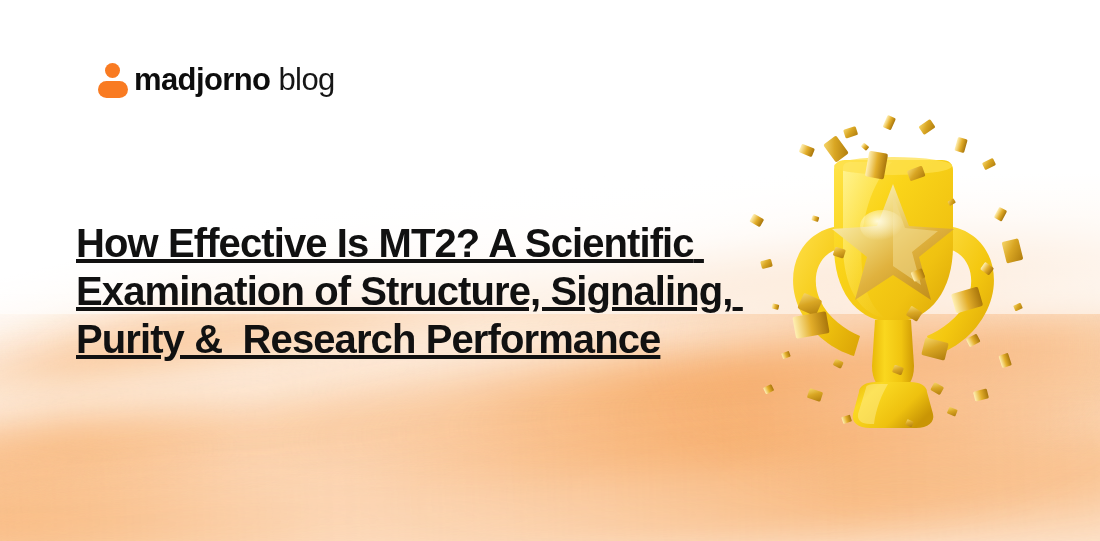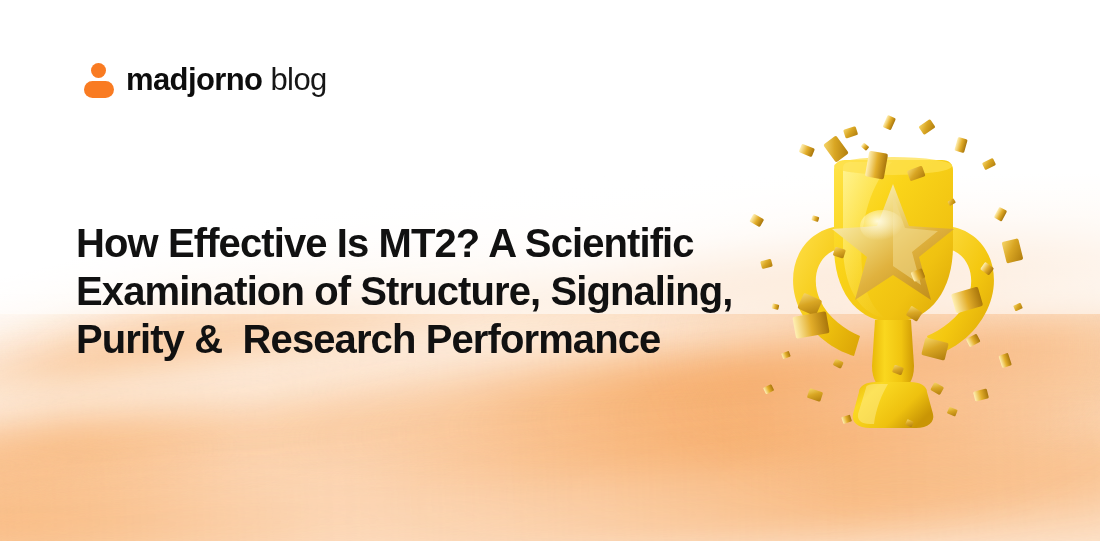--- a/index.html
+++ b/index.html
@@ -91,25 +91,25 @@
     top: 28%;
     width: 55%;
     height: 72%;
     background: radial-gradient(60% 60% at 50% 50%, rgba(250,200,158,0.50) 0%, rgba(255,255,255,0) 70%);
     filter: blur(16px);
   }
 
   
   .logo {
     position: absolute;
-    left: 84px;
+    left: 98px;
     top: 60px;
     display: flex;
     align-items: center;
-    gap: 12px;
+    gap: 6px;
     text-align: right;
   }
   .logo-mark {
     width: 30px;
     height: 38px;
     position: relative;
     flex: none;
   }
   .logo-mark .head {
     position: absolute;
@@ -149,20 +149,21 @@
     position: absolute;
     left: 76px;
     top: 192px;
     width: 680px;
     font-size: 40px;
     font-weight: 700;
     line-height: 48px;
     letter-spacing: -0.9px;
     color: #111111;
     white-space: pre-wrap;
+    text-decoration: underline;
   }
 
   
   .trophy-wrap {
     position: absolute;
     left: 742px;
     top: 108px;
     width: 300px;
     height: 330px;
   }

